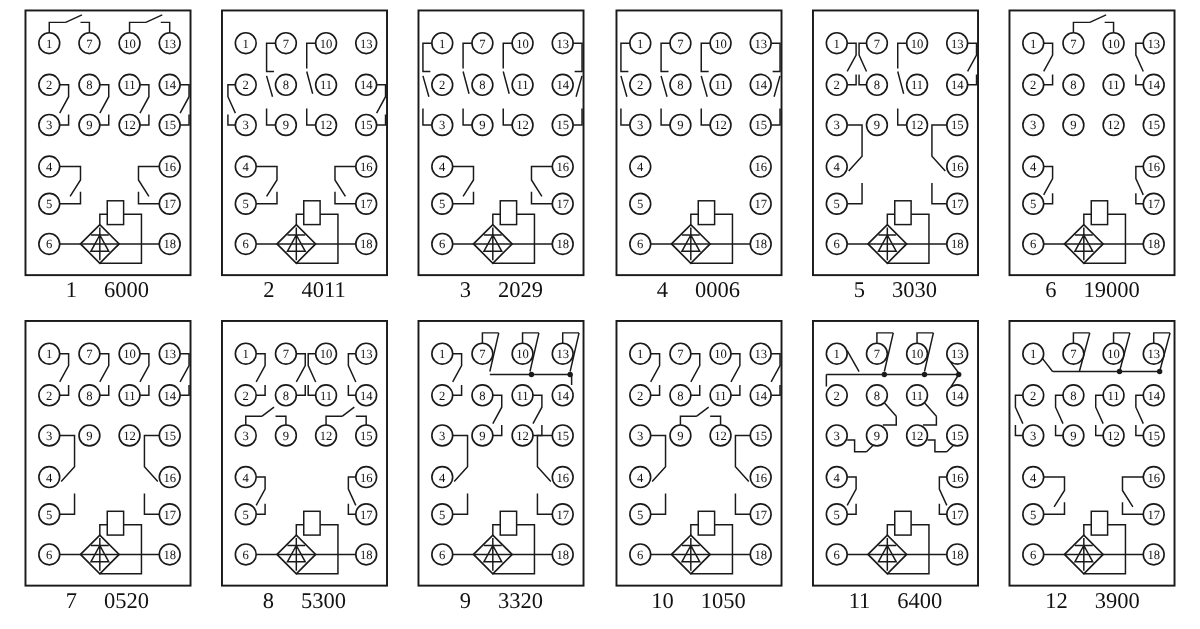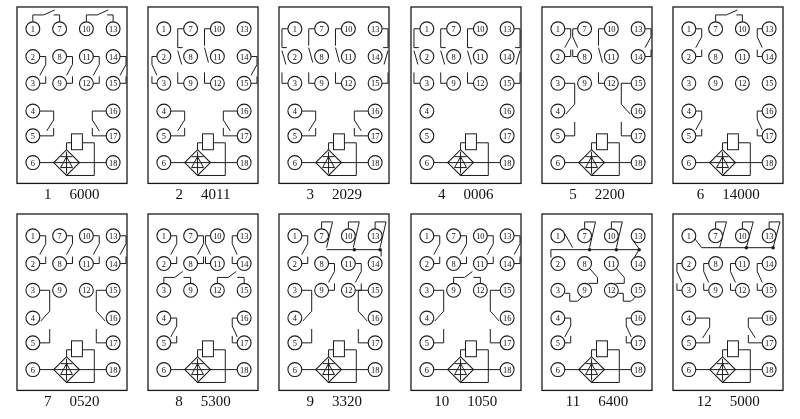--- a/index.html
+++ b/index.html
@@ -291,21 +291,21 @@
         <text x="18" y="135" class="tnum">5</text>
         <circle cx="99" cy="132" r="7" class="term"></circle>
         <text x="99" y="135" class="tnum">17</text>
         <circle cx="18" cy="159" r="7" class="term"></circle>
         <text x="18" y="162" class="tnum">6</text>
         <circle cx="99" cy="159" r="7" class="term"></circle>
         <text x="99" y="162" class="tnum">18</text>
       </svg>
       <figcaption>
         <span>5</span>
-        <span>2200</span>
+        <span>3030</span>
       </figcaption>
     </figure>
     <figure class="diag">
       <svg viewBox="0 0 115 182" class="schematic">
         <rect x="2" y="2" width="111" height="178" class="frame"></rect>
         <path d="M25,24 h6 v8 l-6,11 M25,52 h6 v-7" class="wire"></path>
         <path d="M45,17 V10 H56 M56,10 L67,5 M72,17 V10 H66" class="wire"></path>
         <path d="M92,24 h-5 v8 l5,11 M92,52 h-5 v-7" class="wire"></path>
         <path d="M25,107 h6 v8 l-6,11 M25,132 h6 v-7" class="wire"></path>
         <path d="M92,107 h-5 v8 l5,11 M92,132 h-5 v-7" class="wire"></path>
@@ -346,21 +346,21 @@
         <text x="18" y="135" class="tnum">5</text>
         <circle cx="99" cy="132" r="7" class="term"></circle>
         <text x="99" y="135" class="tnum">17</text>
         <circle cx="18" cy="159" r="7" class="term"></circle>
         <text x="18" y="162" class="tnum">6</text>
         <circle cx="99" cy="159" r="7" class="term"></circle>
         <text x="99" y="162" class="tnum">18</text>
       </svg>
       <figcaption>
         <span>6</span>
-        <span>14000</span>
+        <span>19000</span>
       </figcaption>
     </figure>
     <figure class="diag">
       <svg viewBox="0 0 115 182" class="schematic">
         <rect x="2" y="2" width="111" height="178" class="frame"></rect>
         <path d="M25,24 h6 v8 l-6,11 M25,52 h6 v-7" class="wire"></path>
         <path d="M52,24 h6 v8 l-6,11 M52,52 h6 v-7" class="wire"></path>
         <path d="M79,24 h6 v8 l-6,11 M79,52 h6 v-7" class="wire"></path>
         <path d="M106,24 h6 v8 l-6,11 M106,52 h6 v-7" class="wire"></path>
         <path d="M25,79 h10 v21 l-9,10 M25,132 h10 v-14" class="wire"></path>
@@ -705,16 +705,16 @@
         <text x="18" y="135" class="tnum">5</text>
         <circle cx="99" cy="132" r="7" class="term"></circle>
         <text x="99" y="135" class="tnum">17</text>
         <circle cx="18" cy="159" r="7" class="term"></circle>
         <text x="18" y="162" class="tnum">6</text>
         <circle cx="99" cy="159" r="7" class="term"></circle>
         <text x="99" y="162" class="tnum">18</text>
       </svg>
       <figcaption>
         <span>12</span>
-        <span>5000</span>
+        <span>3900</span>
       </figcaption>
     </figure>
   </main>
 
 </body></html>

